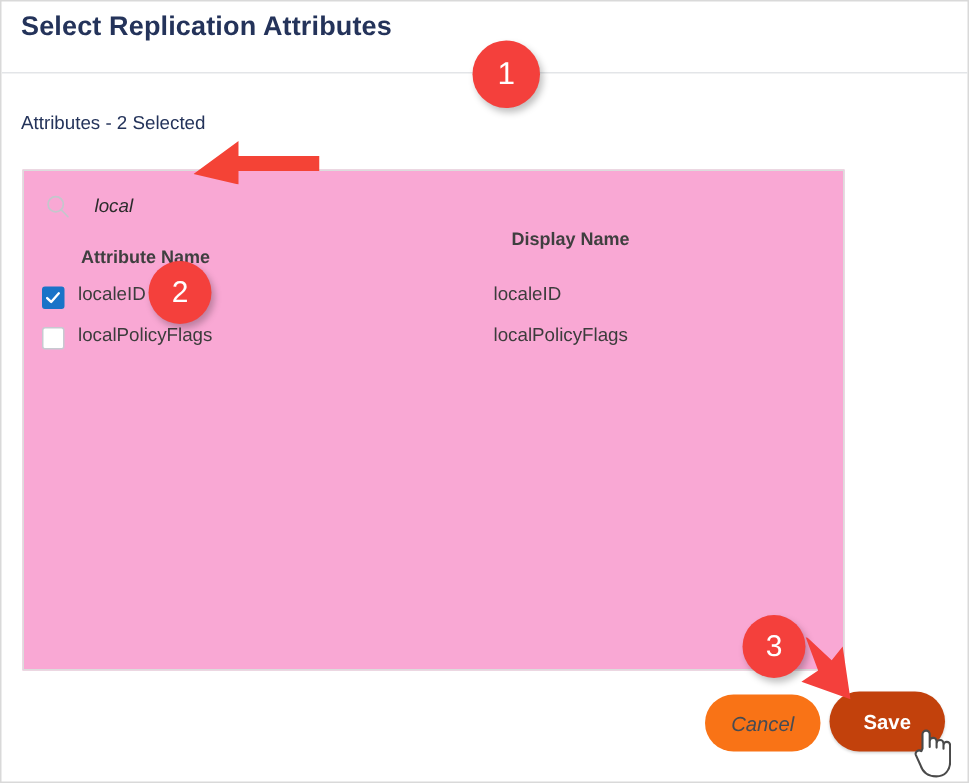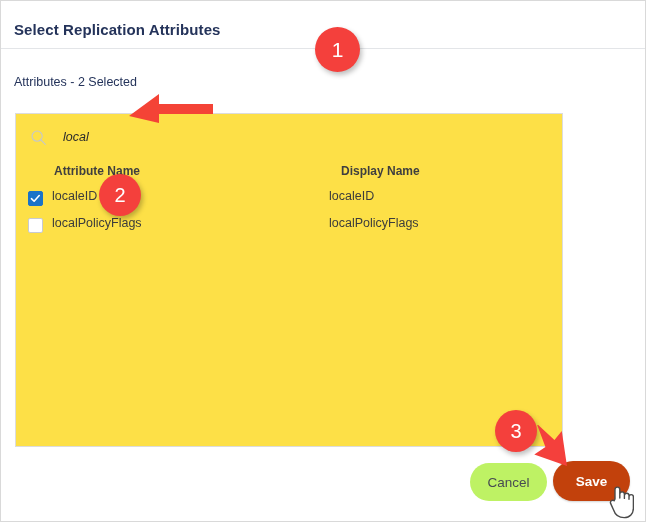--- a/index.html
+++ b/index.html
@@ -18,22 +18,22 @@
     background: #ffffff;
     overflow: hidden;
     box-sizing: border-box;
     border: 1px solid #d9d9d9;
   }
 
   
   .dialog-title {
     position: absolute;
     left: 13px;
-    top: 20px;
-    font-size: 15px;
+    top: 6px;
+    font-size: 18px;
     font-weight: bold;
     color: #24335a;
     letter-spacing: 0.1px;
     white-space: nowrap;
   }
   .header-divider {
     position: absolute;
     left: 0;
     top: 47px;
     width: 646px;
@@ -53,21 +53,21 @@
   }
 
   
   .content-panel {
     position: absolute;
     left: 14px;
     top: 112px;
     width: 548px;
     height: 334px;
     border: 1px solid #dcdcdc;
-    background: #fde047;
+    background: #f9a8d4;
     box-sizing: border-box;
   }
 
   
   .search-row {
     position: absolute;
     left: 14px;
     top: 12px;
     display: flex;
     align-items: center;
@@ -95,21 +95,21 @@
 
   
   .col-head {
     position: absolute;
     font-size: 12px;
     font-weight: bold;
     color: #3f3f3f;
     white-space: nowrap;
   }
   .col-head.attr { left: 38px; top: 50px; }
-  .col-head.disp { left: 306px; top: 50px; padding-left: 19px; }
+  .col-head.disp { left: 306px; top: 38px; padding-left: 19px; }
 
   .row {
     position: absolute;
     left: 0;
     width: 100%;
     height: 26px;
   }
   .row-0 { top: 74px; }
   .row-1 { top: 101px; }
 
@@ -156,23 +156,24 @@
     border-radius: 20px;
     font-family: "Liberation Sans", sans-serif;
     cursor: pointer;
     padding: 0;
   }
   .btn-cancel {
     left: 469px;
     top: 462px;
     width: 77px;
     height: 38px;
-    background: #bef264;
+    background: #f97316;
     color: #474b52;
     font-size: 13.5px;
+    font-style: italic;
   }
   .btn-save {
     left: 552px;
     top: 460px;
     width: 77px;
     height: 40px;
     background: #c2410c;
     color: #ffffff;
     font-size: 13.5px;
     font-weight: bold;

